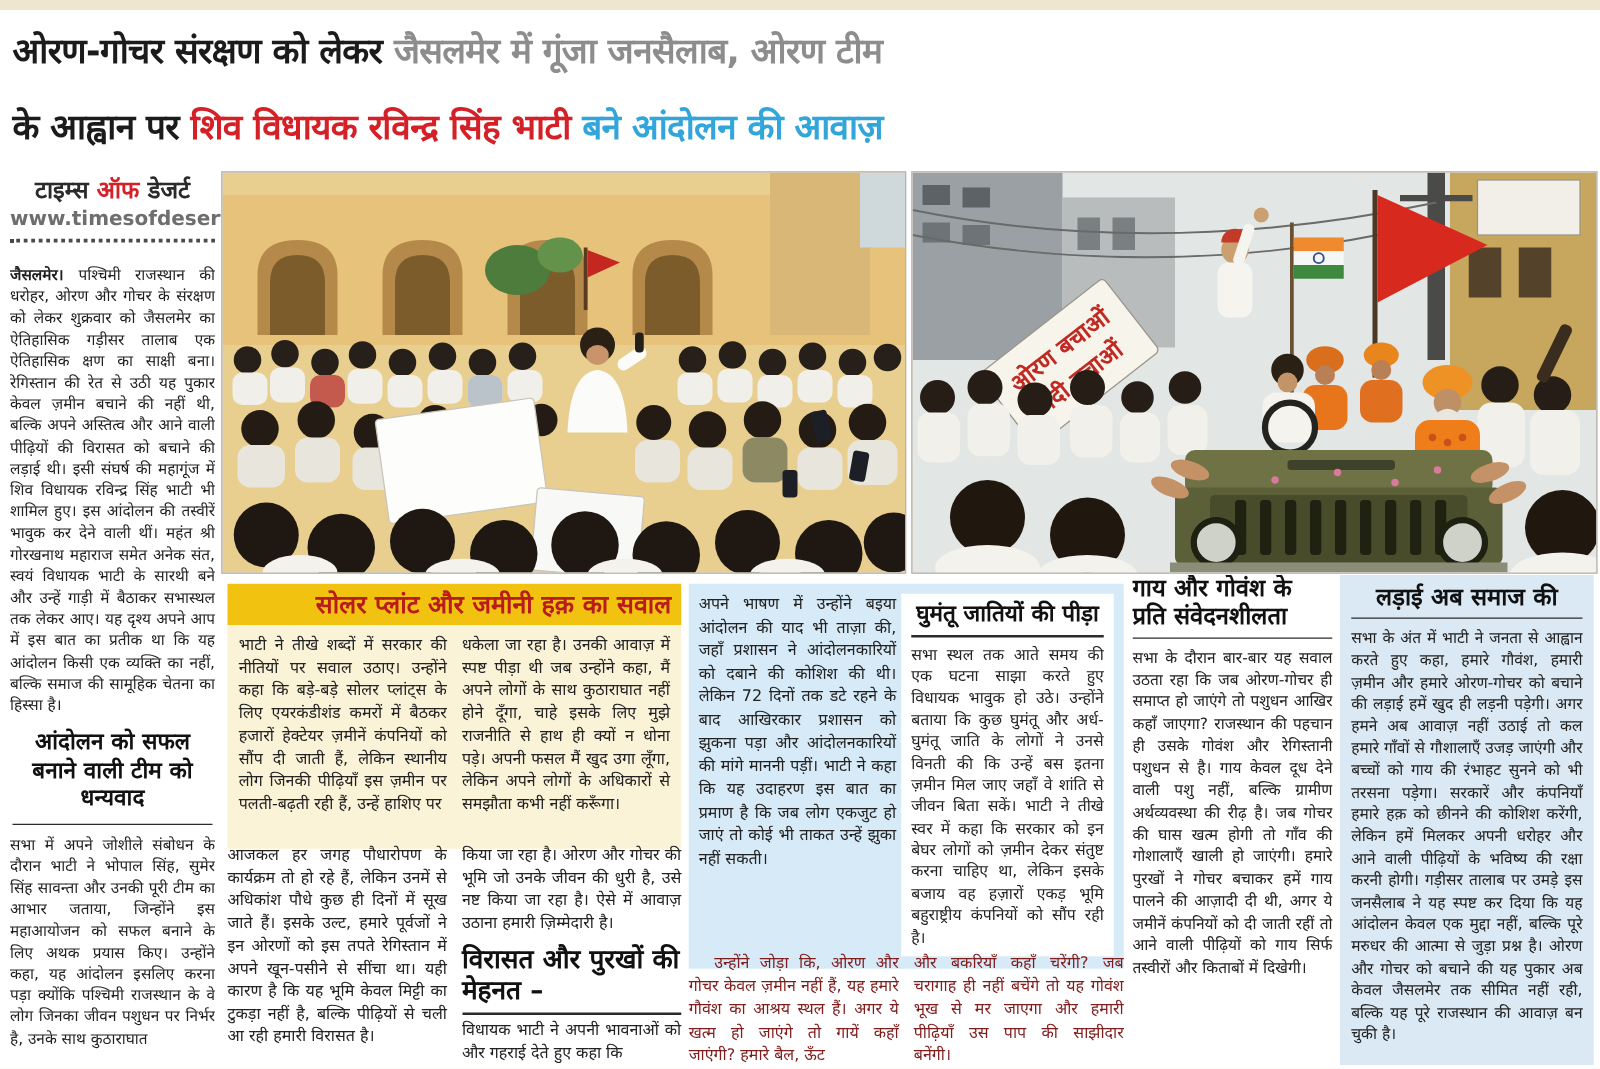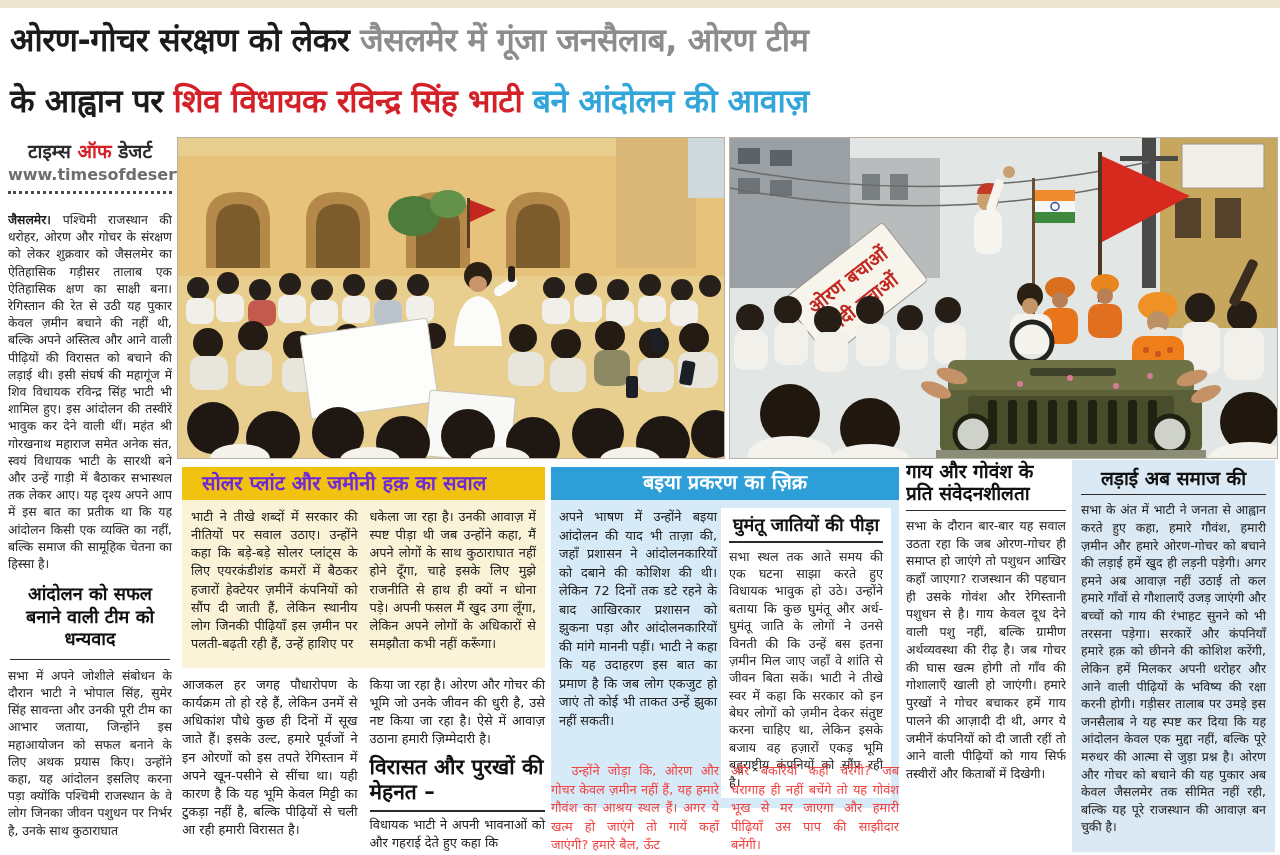--- a/index.html
+++ b/index.html
@@ -4,21 +4,21 @@
 <style>
   * { margin:0; padding:0; box-sizing:border-box; }
   html,body { width:1280px; height:855px; background:#f5f2ea; }
   body { font-family:"DejaVu Sans","Liberation Sans",sans-serif; }
   .page { position:relative; width:1280px; height:855px; background:#ffffff; overflow:hidden; }
 
   .topstrip { position:absolute; left:0; top:0; width:1280px; height:8px; background:#efe6d2; }
 
   
   .headline { position:absolute; left:10px; top:10px; width:1264px; height:126px; }
-  .headline .hl-line { font-size:32px; font-weight:800; line-height:61px; white-space:nowrap; letter-spacing:-0.5px; }
+  .headline .hl-line { font-size:28px; font-weight:800; line-height:61px; white-space:nowrap; letter-spacing:-0.5px; }
   .hl-black { color:#1b1b1b; }
   .hl-gray  { color:#8d8d8d; }
   .hl-red   { color:#d42027; }
   .hl-cyan  { color:#32a5da; }
 
   
   .masthead { position:absolute; left:8px; top:138px; width:164px; text-align:center;
               border-bottom:3px dotted #4a4a4a; padding-bottom:7px; }
   .mast-title { font-size:19px; font-weight:800; color:#2b2b2b; letter-spacing:0; }
   .mast-title .red { color:#d42027; }
@@ -32,43 +32,43 @@
                   margin:10px 2px 8px 2px; padding-bottom:8px; border-bottom:1.5px solid #2b2b2b; }
 
   
   .photo { position:absolute; top:137px; height:322px; border:1px solid #b9b2a4; background:#ddd; overflow:hidden; }
   .photo-a { left:177px; width:548px; }
   .photo-b { left:729px; width:549px; }
   .photo svg { display:block; }
 
   
   .solar-box { position:absolute; left:182px; top:467px; width:363px; }
-  .solar-title { background:#f2c211; color:#6d28d9; font-size:20px; font-weight:800; text-align:left;
-                 padding:5px 20px 6px; line-height:1.1; }
-  .solar-body { background:#fbf3d8; padding:8px 9px 15px; display:flex; gap:12px;justify-content:space-between; }
+  .solar-title { background:#f2c211; color:#b91c1c; font-size:20px; font-weight:800; text-align:right;
+                 padding:5px 8px 6px; line-height:1.1; }
+  .solar-body { background:#fbf3d8; padding:8px 9px 26px; display:flex; gap:12px;justify-content:space-between; }
   .solar-body .bcol { flex:1; font-size:12.8px; line-height:1.42; text-align:justify; color:#222; }
 
   .solar-cont { position:absolute; left:182px; top:676px; width:363px; display:flex; gap:12px; }
   .solar-cont .bcol { flex:1; font-size:12.8px; line-height:1.42; text-align:justify; color:#222; }
   .heritage-subhead { font-size:21px; font-weight:800; line-height:1.2; text-align:left; color:#111;
                       margin:6px 0 4px; padding-bottom:5px; border-bottom:2px solid #2b2b2b; }
 
   
   .badiya-box { position:absolute; left:551px; top:467px; width:348px; background:#d7eaf7; padding-bottom:8px; }
   .badiya-title { background:#2d9ed8; color:#ffffff; font-size:20px; font-weight:800; text-align:center;
                   padding:4px 4px 6px; line-height:1.15; }
   .badiya-body { display:flex; gap:4px; padding:8px 8px 2px; }
   .badiya-left { width:158px; font-size:12.8px; line-height:1.45; text-align:justify; color:#222; }
   .badiya-card { flex:1; background:#ffffff; padding:7px 8px; }
   .card-title { font-size:18px; font-weight:800; color:#111; text-align:center; line-height:1.15;
                 padding-bottom:5px; margin-bottom:5px; border-bottom:2px solid #2b2b2b; }
   .card-text { font-size:12.6px; line-height:1.38; text-align:justify; color:#222; }
 
   .badiya-cont { position:absolute; left:551px; top:762px; width:348px; display:flex; gap:12px; }
-  .badiya-cont .bcol { flex:1; font-size:12.8px; line-height:1.45; text-align:justify; color:#ef4444; }
+  .badiya-cont .bcol { flex:1; font-size:12.8px; line-height:1.45; text-align:justify; color:#7f1d1d; }
   .indent { text-indent:1.6em; }
 
   
   .cow-col { position:absolute; left:906px; top:460px; width:160px; height:392px; overflow:hidden; }
   .col-head { font-size:19px; font-weight:800; color:#111; line-height:1.18; padding-bottom:5px;
               margin-bottom:6px; border-bottom:1.5px solid #2b2b2b; }
   .cow-col .ctext { font-size:12.4px; line-height:1.43; text-align:justify; color:#222; }
 
   
   .fight-col { position:absolute; left:1072px; top:460px; width:203px; height:392px; background:#dbe9f4;
@@ -381,21 +381,20 @@
   <div class="solar-cont">
     <div class="bcol">आजकल हर जगह पौधारोपण के कार्यक्रम तो हो रहे हैं, लेकिन उनमें से अधिकांश पौधे कुछ ही दिनों में सूख जाते हैं। इसके उल्ट, हमारे पूर्वजों ने इन ओरणों को इस तपते रेगिस्तान में अपने खून-पसीने से सींचा था। यही कारण है कि यह भूमि केवल मिट्टी का टुकड़ा नहीं है, बल्कि पीढ़ियों से चली आ रही हमारी विरासत है।</div>
     <div class="bcol">
       <p>किया जा रहा है। ओरण और गोचर की भूमि जो उनके जीवन की धुरी है, उसे नष्ट किया जा रहा है। ऐसे में आवाज़ उठाना हमारी ज़िम्मेदारी है।</p>
       <div class="heritage-subhead">विरासत और पुरखों की मेहनत –</div>
       <p>विधायक भाटी ने अपनी भावनाओं को और गहराई देते हुए कहा कि</p>
     </div>
   </div>
 
   <div class="badiya-box">
-    <div class="badiya-title">बइया प्रकरण का ज़िक्र</div>
     <div class="badiya-body">
       <div class="badiya-left">अपने भाषण में उन्होंने बइया आंदोलन की याद भी ताज़ा की, जहाँ प्रशासन ने आंदोलनकारियों को दबाने की कोशिश की थी। लेकिन 72 दिनों तक डटे रहने के बाद आखिरकार प्रशासन को झुकना पड़ा और आंदोलनकारियों की मांगे माननी पड़ीं। भाटी ने कहा कि यह उदाहरण इस बात का प्रमाण है कि जब लोग एकजुट हो जाएं तो कोई भी ताकत उन्हें झुका नहीं सकती।</div>
       <div class="badiya-card">
         <div class="card-title">घुमंतू जातियों की पीड़ा</div>
         <div class="card-text">सभा स्थल तक आते समय की एक घटना साझा करते हुए विधायक भावुक हो उठे। उन्होंने बताया कि कुछ घुमंतू और अर्ध-घुमंतू जाति के लोगों ने उनसे विनती की कि उन्हें बस इतना ज़मीन मिल जाए जहाँ वे शांति से जीवन बिता सकें। भाटी ने तीखे स्वर में कहा कि सरकार को इन बेघर लोगों को ज़मीन देकर संतुष्ट करना चाहिए था, लेकिन इसके बजाय वह हज़ारों एकड़ भूमि बहुराष्ट्रीय कंपनियों को सौंप रही है।</div>
       </div>
     </div>
   </div>
   <div class="badiya-cont">
     <div class="bcol indent">उन्होंने जोड़ा कि, ओरण और गोचर केवल ज़मीन नहीं हैं, यह हमारे गौवंश का आश्रय स्थल हैं। अगर ये खत्म हो जाएंगे तो गायें कहाँ जाएंगी? हमारे बैल, ऊँट</div>

